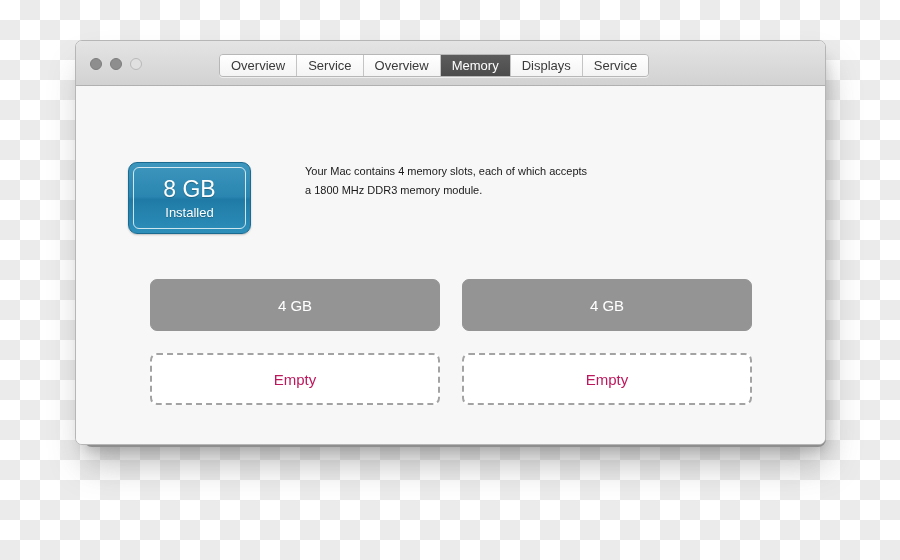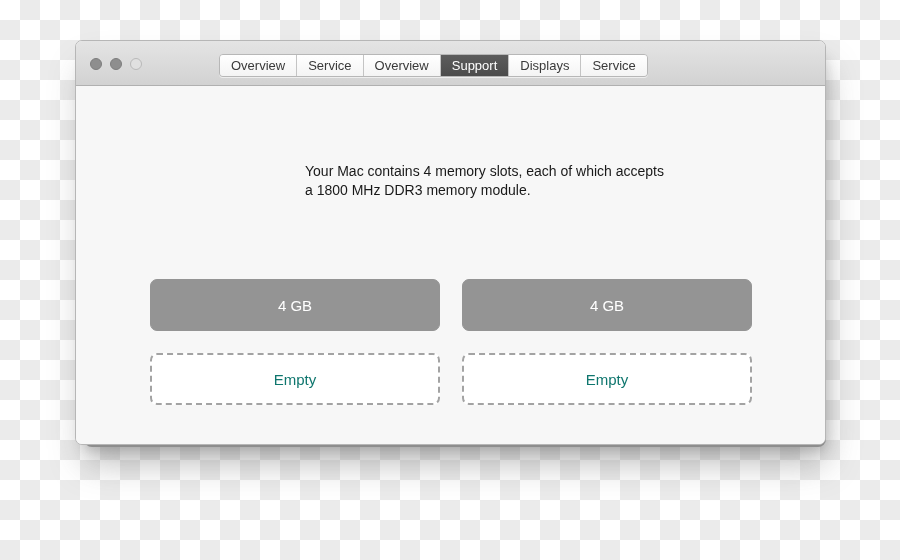--- a/index.html
+++ b/index.html
@@ -165,21 +165,21 @@
   }
 
   
   .description {
     position: absolute;
     left: 229px;
     top: 76px;
     width: 410px;
   }
   .desc-line {
-    font-size: 14px;
+    font-size: 11px;
     color: #191919;
     line-height: 19px;
   }
   .desc-gap { height: 14px; }
 
   
   .slot-grid {
     position: absolute;
     left: 74px;
     top: 193px;
@@ -199,21 +199,21 @@
     box-sizing: border-box;
     cursor: default;
   }
   .slot.occupied {
     background: #949494;
     color: #ffffff;
     border: 1px solid #949494;
   }
   .slot.empty {
     background: #ffffff;
-    color: #0f766e;
+    color: #be185d;
     border: 2px dashed #a3a3a3;
   }
 </style>
 </head>
 <body>
 
 <div id="checker-backdrop"></div>
 <div id="window-shadow"></div>
 
 <div id="app-window">
@@ -223,29 +223,33 @@
     <div class="traffic-lights">
       <span class="light filled"></span>
       <span class="light filled"></span>
       <span class="light hollow"></span>
     </div>
 
     <div class="tabbar">
       <div class="tab">Overview</div>
       <div class="tab">Service</div>
       <div class="tab">Overview</div>
-      <div class="tab selected">Support</div>
+      <div class="tab selected">Memory</div>
       <div class="tab">Displays</div>
       <div class="tab">Service</div>
     </div>
 
   </div>
 
   <div class="content">
 
+    <div class="memory-badge">
+      <div class="badge-size">8 GB</div>
+      <div class="badge-state">Installed</div>
+    </div>
 
     <div class="description">
       <div class="desc-line">Your Mac contains 4 memory slots, each of which accepts</div>
       <div class="desc-line">a 1800 MHz DDR3 memory module.</div>
       <div class="desc-gap"></div>
     </div>
 
     <div class="slot-grid">
       <div class="slot occupied">4 GB</div>
       <div class="slot occupied">4 GB</div>

